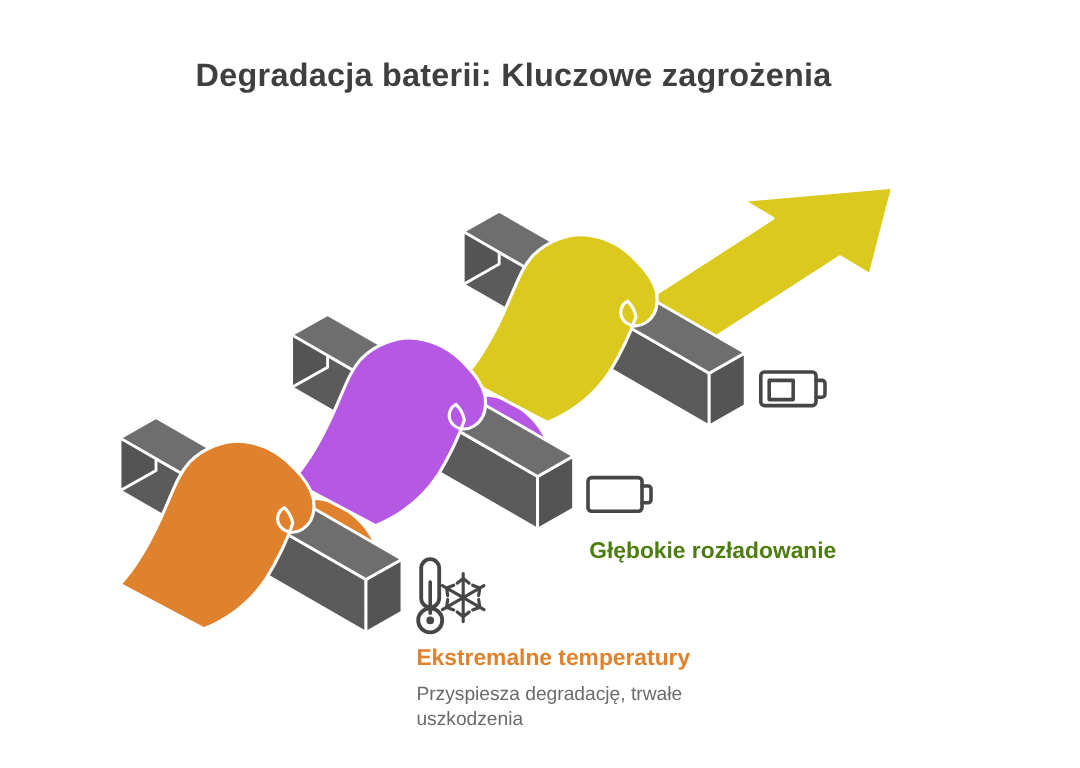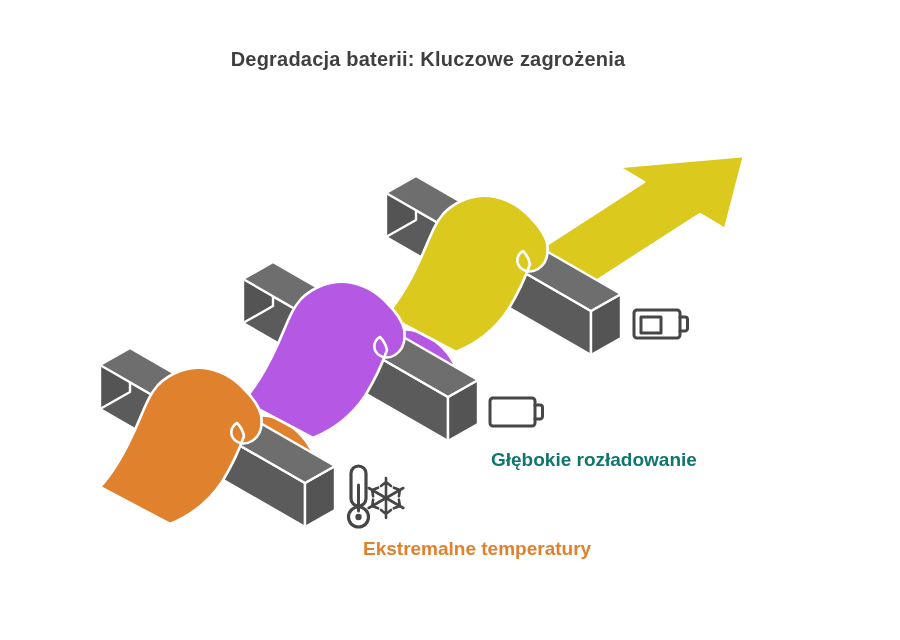--- a/index.html
+++ b/index.html
@@ -2,21 +2,21 @@
 <html><head>
 <meta charset="utf-8">
 <style>
   html,body{margin:0;padding:0;background:#ffffff;}
   #canvas{
     position:relative;width:900px;height:640px;background:#ffffff;overflow:hidden;
     font-family:"Liberation Sans", sans-serif;
   }
   #page-title{
     position:absolute;left:0;top:48px;width:856px;text-align:center;
-    font-size:20px;font-weight:bold;color:#3F3F3F;letter-spacing:0.2px;
+    font-size:27px;font-weight:bold;color:#3F3F3F;letter-spacing:0.2px;
   }
   #weave-svg{position:absolute;left:0;top:0;}
   .rib{stroke:#ffffff;stroke-width:2.6;stroke-linejoin:round;}
   .bf{fill:#5B5B5B;stroke:#ffffff;stroke-width:2.4;stroke-linejoin:round;}
   .bc{fill:#545454;stroke:#ffffff;stroke-width:2.4;stroke-linejoin:round;}
   .bt{fill:#6E6E6E;stroke:#ffffff;stroke-width:2.4;stroke-linejoin:round;}
   .section{position:absolute;}
   .section h3{margin:0;font-size:19px;font-weight:bold;line-height:23px;}
   .section p{margin:8px 0 0 0;font-size:16px;line-height:21px;color:#6B6B6B;white-space:pre-line;}
   .icon{position:absolute;}
@@ -95,30 +95,32 @@
           <path d="M0,0 V-20 M-5,-12 L0,-16 L5,-12"></path>
         </g>
       <g class="ic" transform="rotate(240)">
           <path d="M0,0 V-20 M-5,-12 L0,-16 L5,-12"></path>
         </g>
       <g class="ic" transform="rotate(300)">
           <path d="M0,0 V-20 M-5,-12 L0,-16 L5,-12"></path>
         </g>
     </g>
   </svg>
-  <div class="section" style="left:347px;top:537px;width:250px;margin-left:16px;">
+  <div class="section" style="left:347px;top:537px;width:250px;">
     <h3 style="color: rgb(224, 129, 46);">Ekstremalne temperatury</h3>
+    <p>Przyspiesza degradację, trwałe
+uszkodzenia</p>
   </div>
 
   <svg class="icon" style="left:487px;top:393px;" width="62" height="38" viewBox="0 0 62 38">
     <rect class="ic" x="3" y="5" width="45" height="28" rx="3" stroke-width="3"></rect>
     <path class="ic" d="M48,12 h5 a2.5,2.5 0 0 1 2.5,2.5 v9 a2.5,2.5 0 0 1 -2.5,2.5 h-5" stroke-width="3"></path>
   </svg>
   <div class="section" style="left:491px;top:448px;width:230px;">
-    <h3 style="color: #0f766e;">Głębokie rozładowanie</h3>
+    <h3 style="color: #4d7c0f;">Głębokie rozładowanie</h3>
   </div>
 
   <svg class="icon" style="left:631px;top:305px;" width="64" height="38" viewBox="0 0 64 38">
     <rect class="ic" x="3" y="5" width="46" height="28" rx="3" stroke-width="3"></rect>
     <rect class="ic" x="10" y="12" width="20" height="16" stroke-width="3"></rect>
     <path class="ic" d="M49,12 h5 a2.5,2.5 0 0 1 2.5,2.5 v9 a2.5,2.5 0 0 1 -2.5,2.5 h-5" stroke-width="3"></path>
   </svg>
 
 </div>
 

